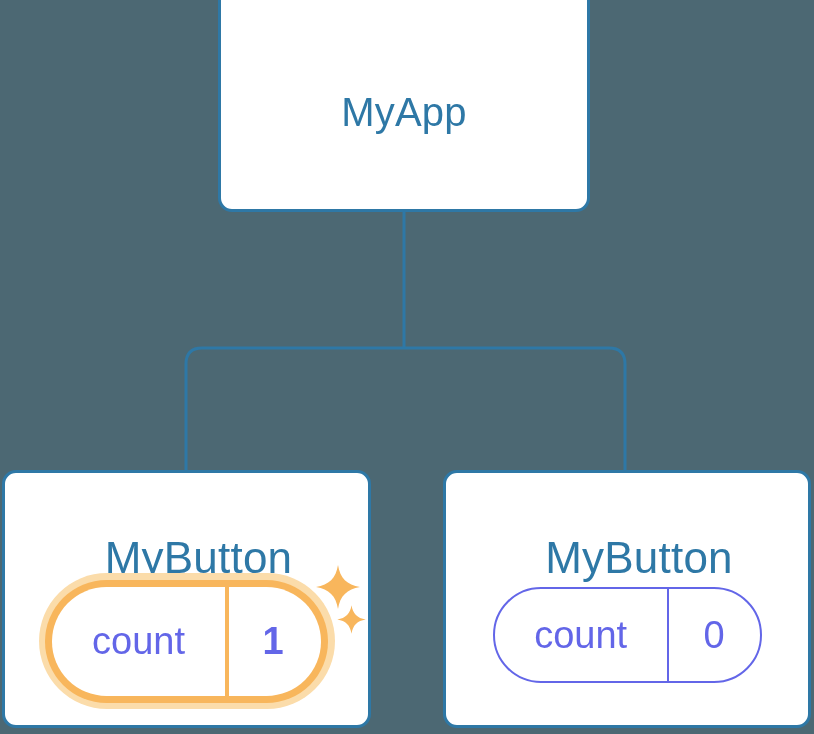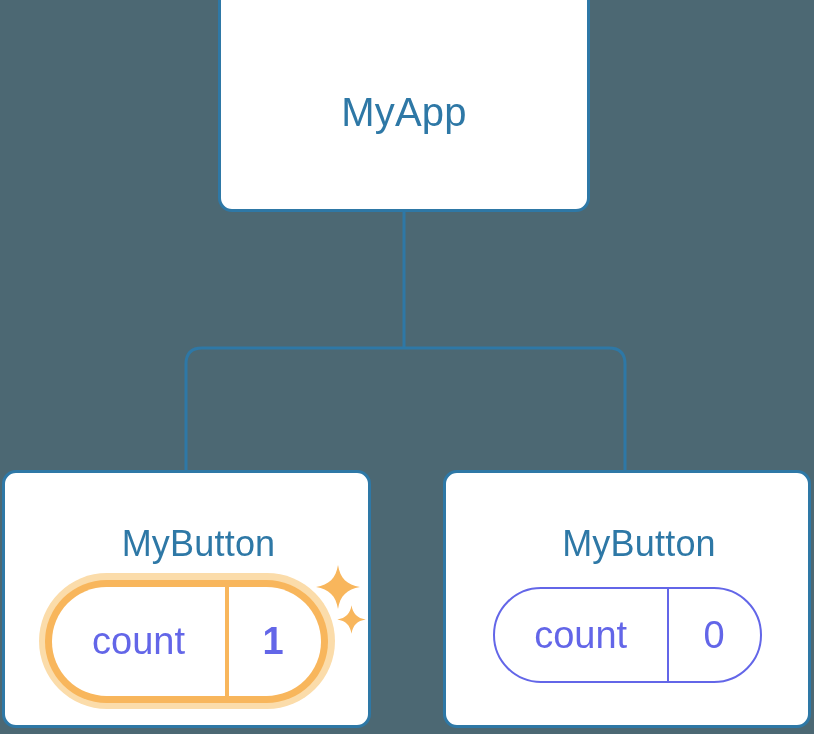--- a/index.html
+++ b/index.html
@@ -70,22 +70,22 @@
     width: 369px;
     height: 258px;
   }
   #card-child-right {
     left: 443px;
     top: 470px;
     width: 368px;
     height: 258px;
   }
   .card-child .card-title {
-    top: 50px;
-    font-size: 36px;
+    top: 60px;
+    font-size: 44px;
     padding-left: 24px;
   }
 
   
   .pill-wrap {
     position: absolute;
     left: 0;
     right: 0;
     display: flex;
     justify-content: center;

